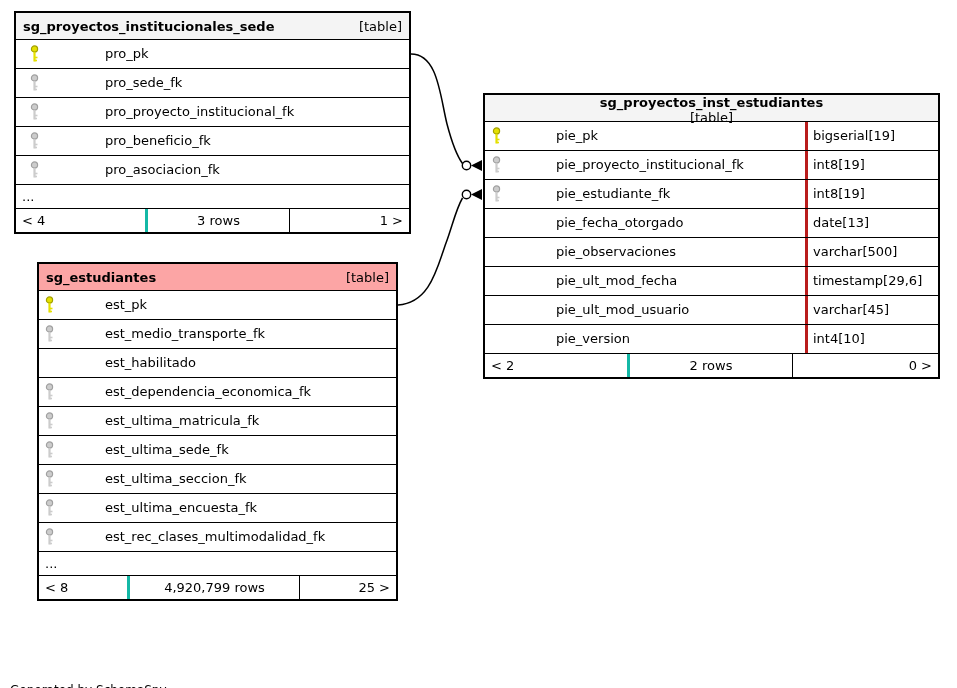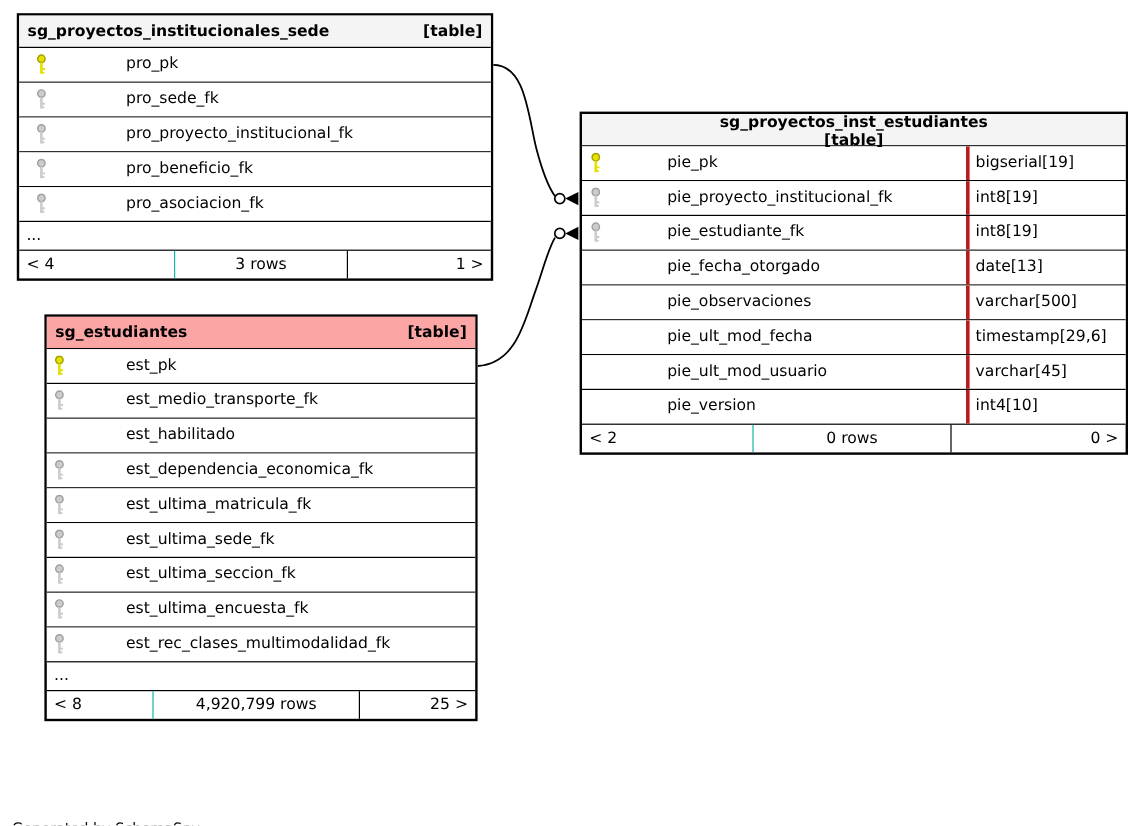--- a/index.html
+++ b/index.html
@@ -11,35 +11,35 @@
   .tbl{
     position:absolute;border:2px solid #000;background:#fff;
     box-sizing:border-box;font-size:13px;
   }
   .tbl-header{
     display:flex;justify-content:space-between;align-items:center;
     height:26px;border-bottom:1px solid #000;background:#f4f4f4;
     padding:0 7px 0 7px;
   }
   .tbl-name{font-weight:bold;}
-  .tbl-badge{font-weight:bold;}
+  .tbl-badge{font-weight:normal;}
   .tbl-row{
     display:flex;align-items:stretch;height:28px;border-bottom:1px solid #000;
     background:#fff;
     gap:46px;
   }
   .tbl-row:last-child{border-bottom:1px solid #000;}
   .key-cell{display:flex;align-items:center;flex:0 0 auto;}
   .col-name{flex:1 1 auto;line-height:28px;white-space:nowrap;overflow:hidden;}
   .col-type{flex:0 0 133px;border-left:3px solid #b91c1c;padding-left:5px;
     line-height:28px;box-sizing:border-box;white-space:nowrap;}
   .tbl-ellipsis{height:23px;line-height:23px;border-bottom:1px solid #000;padding-left:6px;}
   .tbl-footer{display:flex;height:23px;line-height:23px;}
   .tbl-footer .f-left{text-align:left;padding-left:6px;box-sizing:border-box;}
-  .tbl-footer .f-mid{text-align:center;border-left:1px solid #14b8a6;box-sizing:border-box;}
+  .tbl-footer .f-mid{text-align:center;border-left:3px solid #14b8a6;box-sizing:border-box;}
   .tbl-footer .f-right{flex:1 1 auto;text-align:right;padding-right:6px;border-left:1px solid #000;box-sizing:border-box;}
   
   #t0{left:14px;top:11px;width:397px;}
   #t1{left:483px;top:93px;width:457px;}
   #t2{left:37px;top:262px;width:361px;}
   #t0 .tbl-row{padding-left:14px;}  #t0 .key-cell{width:29px;}
   #t1 .tbl-row{padding-left:7px;}   #t1 .key-cell{width:18px;}
   #t2 .tbl-row{padding-left:6px;}   #t2 .key-cell{width:14px;}
   #t0 .f-left{flex:0 0 129px;} #t0 .f-mid{flex:0 0 144px;}
   #t1 .f-left{flex:0 0 142px;} #t1 .f-mid{flex:0 0 165px;}
@@ -200,21 +200,21 @@
           <span class="col-type">varchar[45]</span>
         </div>
         <div class="tbl-row">
           <span class="key-cell"></span>
           <span class="col-name">pie_version</span>
           <span class="col-type">int4[10]</span>
         </div>
       </div>
     <div class="tbl-footer">
       <span class="f-left">&lt; 2</span>
-      <span class="f-mid">0 rows</span>
+      <span class="f-mid">2 rows</span>
       <span class="f-right">0 &gt;</span>
     </div>
   </div>
 
   <div class="tbl" id="t2">
     <div class="tbl-header" style="background: #fca5a5;">
       <span class="tbl-name">sg_estudiantes</span>
       <span class="tbl-badge">[table]</span>
     </div>
     <div class="tbl-rows">

